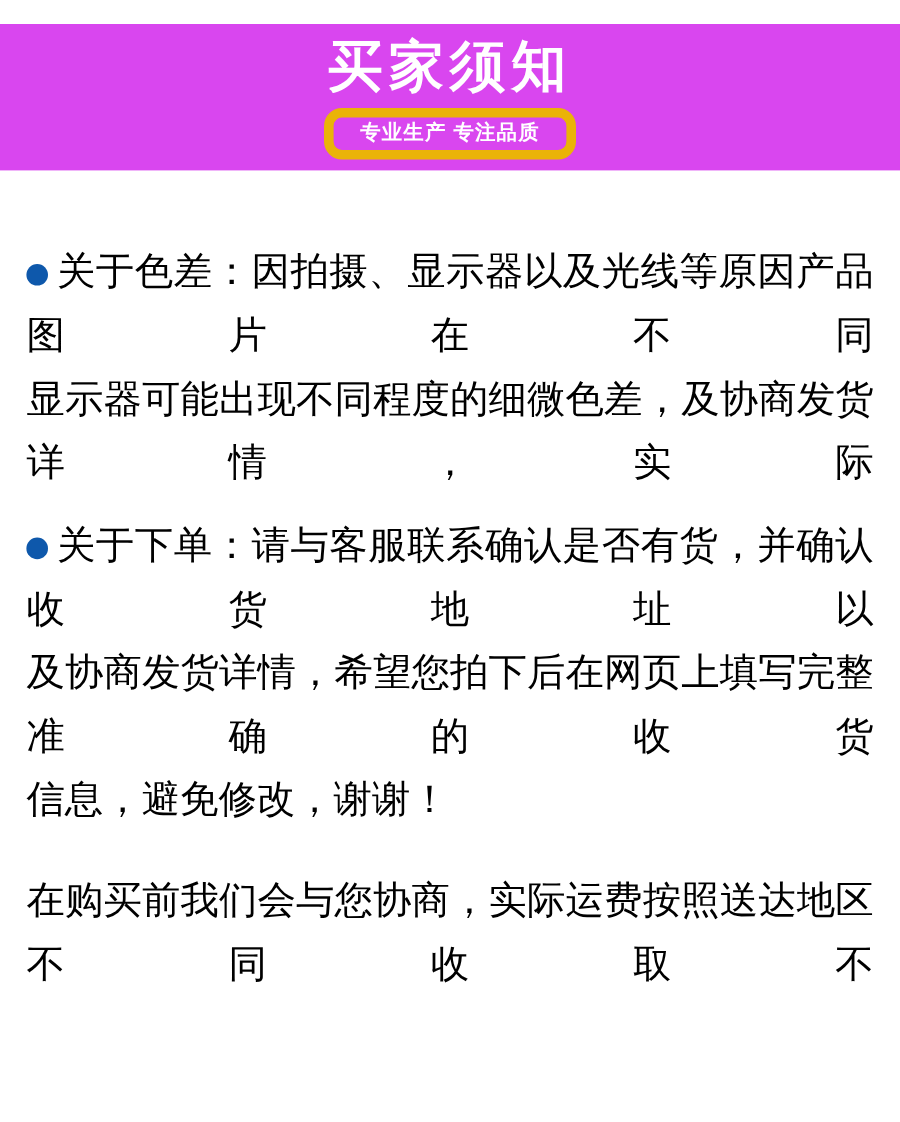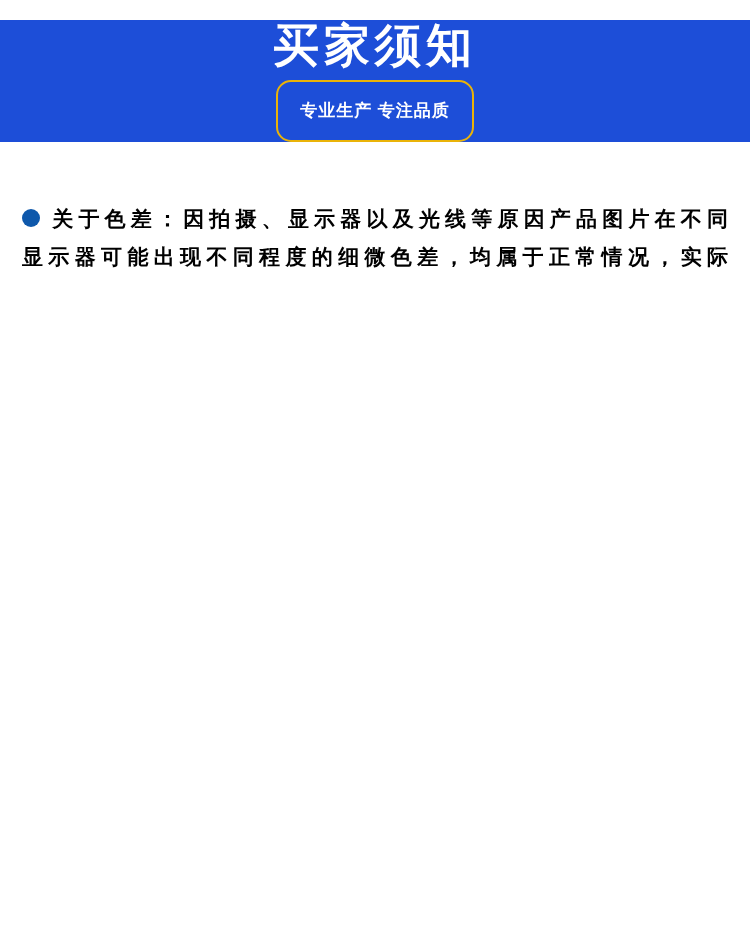--- a/index.html
+++ b/index.html
@@ -13,56 +13,56 @@
     position: relative;
     font-family: "Liberation Sans", "DejaVu Sans", sans-serif;
     color: #000000;
     overflow: hidden;
   }
   
   .banner {
     margin-top: 20px;
     width: 750px;
     height: 122px;
-    background: #1d4ed8;
+    background: #d946ef;
     display: flex;
     flex-direction: column;
     align-items: center;
     justify-content: center;
   }
   .banner-title {
     color: #ffffff;
     font-size: 46px;
     font-weight: bold;
     letter-spacing: 5px;
     line-height: 1;
     margin-top: 2px;
     white-space: nowrap;
   }
   .tagline-pill {
     margin-top: 12px;
-    border: 2px solid #eab308;
+    border: 8px solid #eab308;
     border-radius: 15px;
     height: 27px;
     line-height: 25px;
-    padding: 16px 22px;
+    padding: 0 22px;
     color: #ffffff;
     font-size: 17px;
     font-weight: bold;
     letter-spacing: 1px;
     white-space: nowrap;
   }
   
   .content {
     padding: 0 22px;
   }
   .notice {
-    font-size: 21px;
-    font-weight: bold;
-    line-height: 38px;
+    font-size: 32px;
+    font-weight: normal;
+    line-height: 53px;
     color: #000000;
   }
   .notice .line {
     text-align: justify;
     text-align-last: justify;
   }
   .notice .line.last {
     text-align: left;
     text-align-last: left;
   }
@@ -85,21 +85,27 @@
 
 <div class="banner">
   <div class="banner-title">买家须知</div>
   <div class="tagline-pill">专业生产 专注品质</div>
 </div>
 
 <div class="content">
 
   <div class="notice" id="notice-color-difference">
     <div class="line"><span class="bullet"></span><span>关于色差：因拍摄、显示器以及光线等原因产品图片在不同</span></div>
-    <div class="line">显示器可能出现不同程度的细微色差，均属于正常情况，实际</div>
+    <div class="line">显示器可能出现不同程度的细微色差，及协商发货详情，实际</div>
+  </div>
+
+  <div class="notice" id="notice-ordering">
+    <div class="line"><span class="bullet"></span><span>关于下单：请与客服联系确认是否有货，并确认收货地址以</span></div>
+    <div class="line">及协商发货详情，希望您拍下后在网页上填写完整准确的收货</div>
+    <div class="line last">信息，避免修改，谢谢！</div>
   </div>
 
 
-
   <div class="notice" id="notice-freight">
+    <div class="line">在购买前我们会与您协商，实际运费按照送达地区不同收取不</div>
   </div>
 
 </div>
 
 </body></html>

